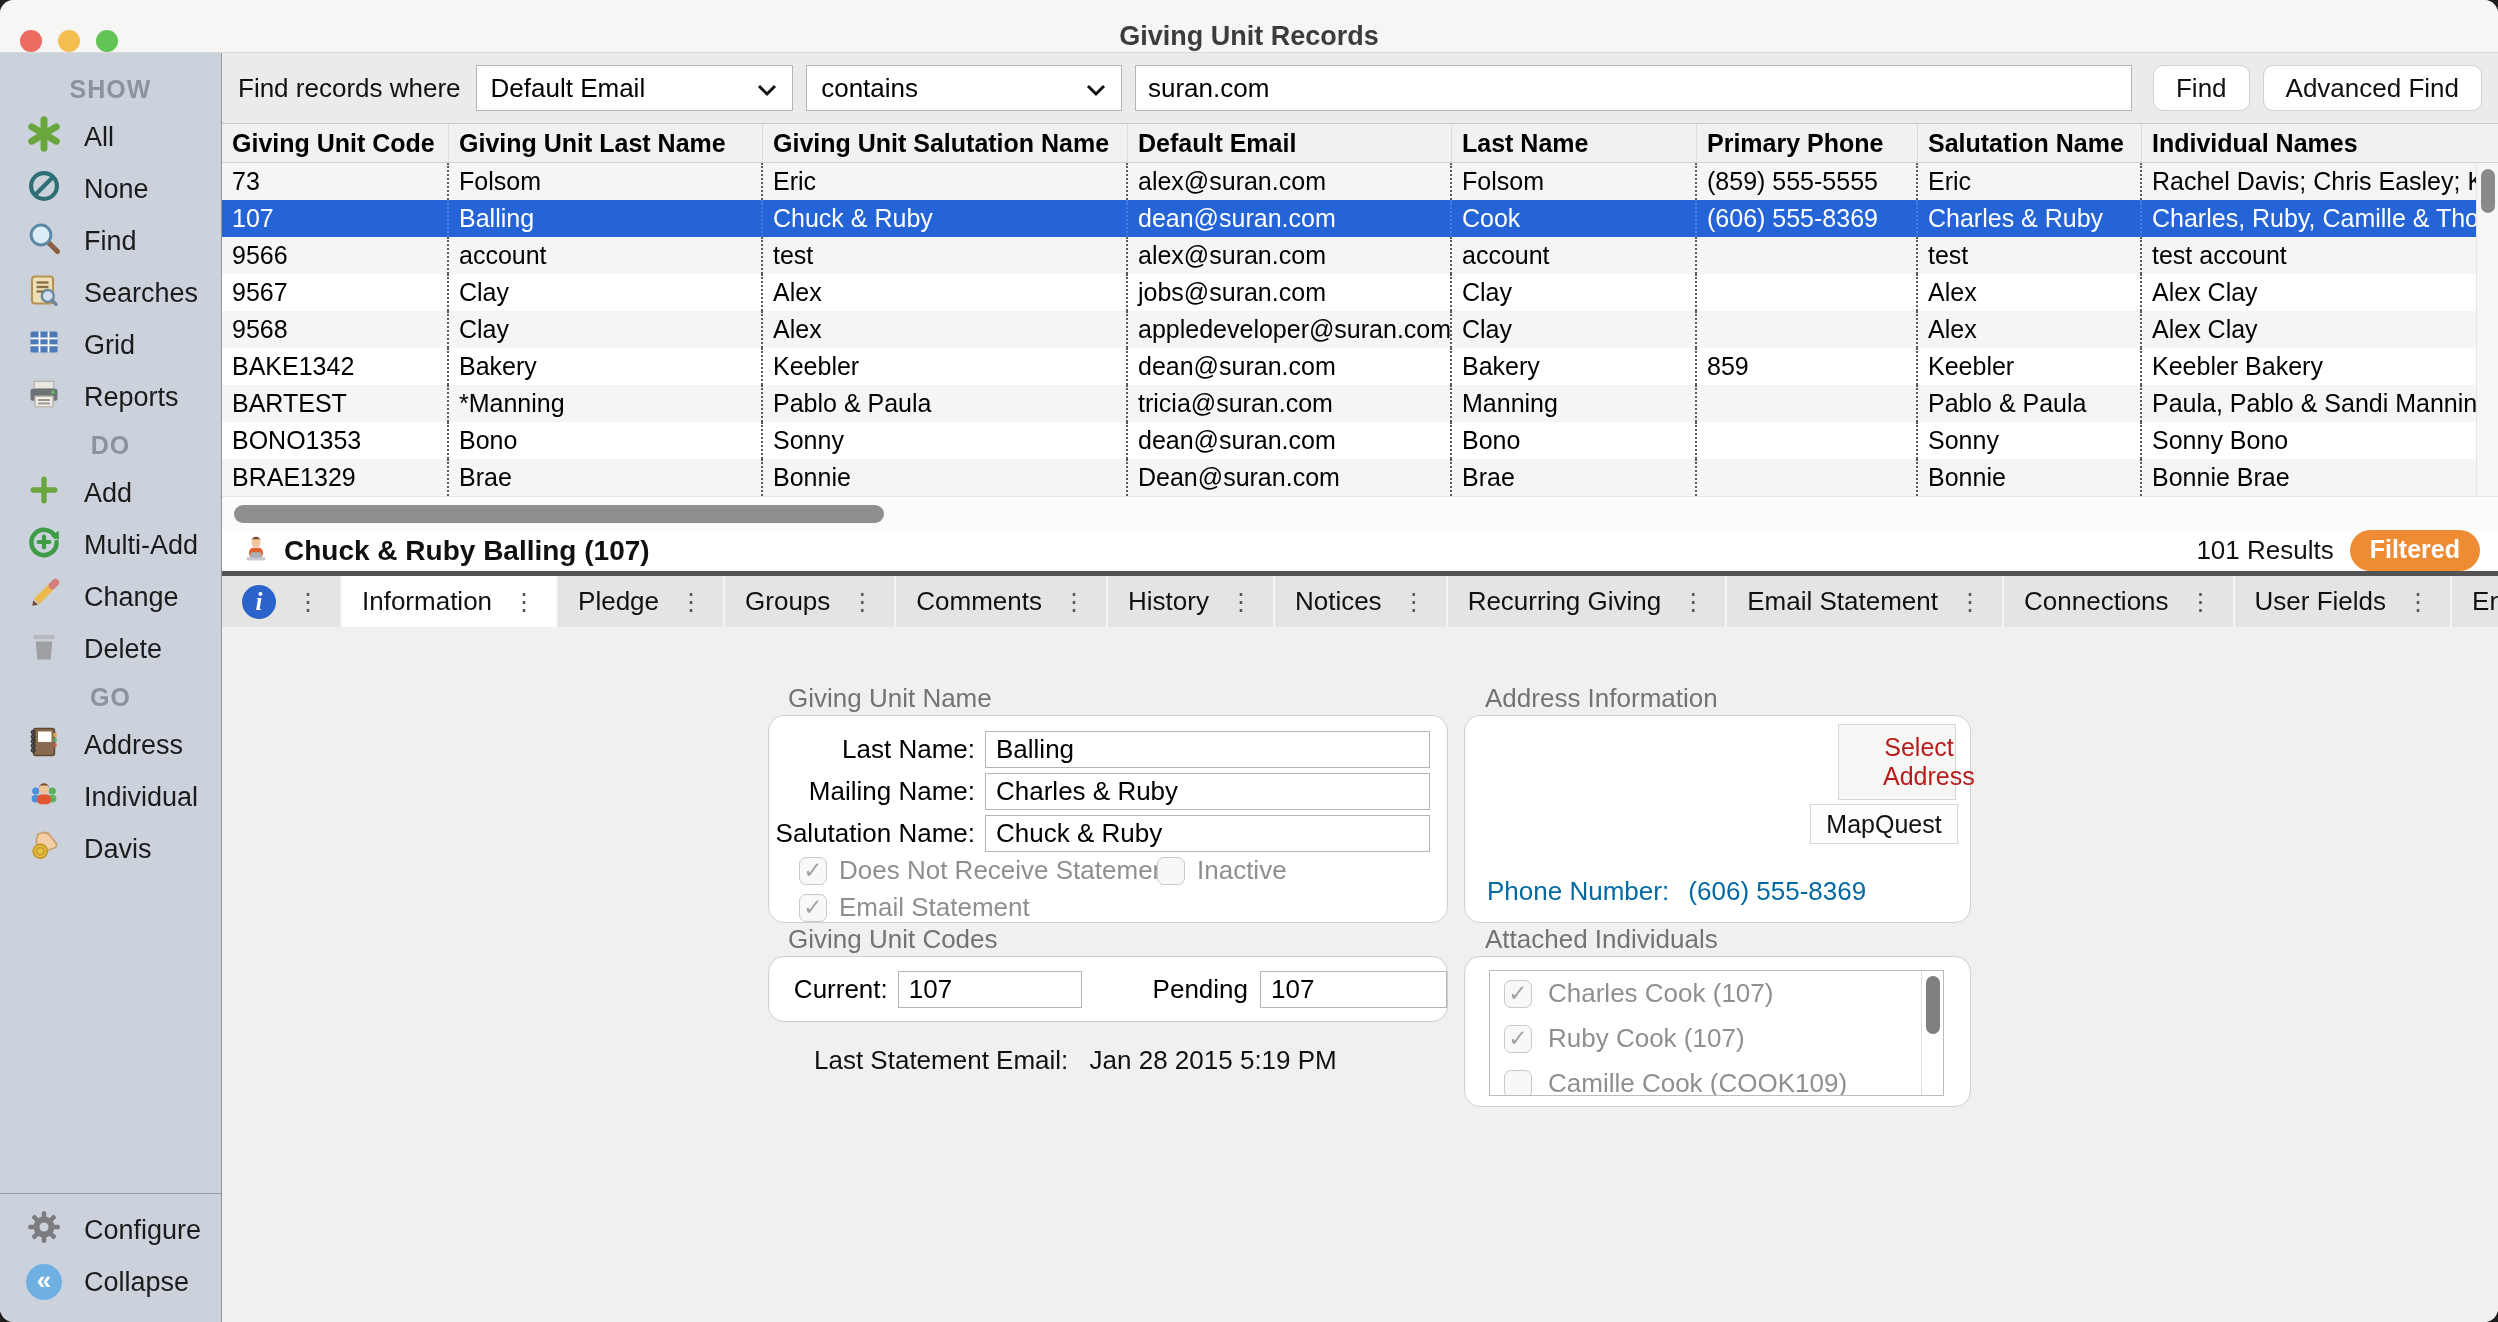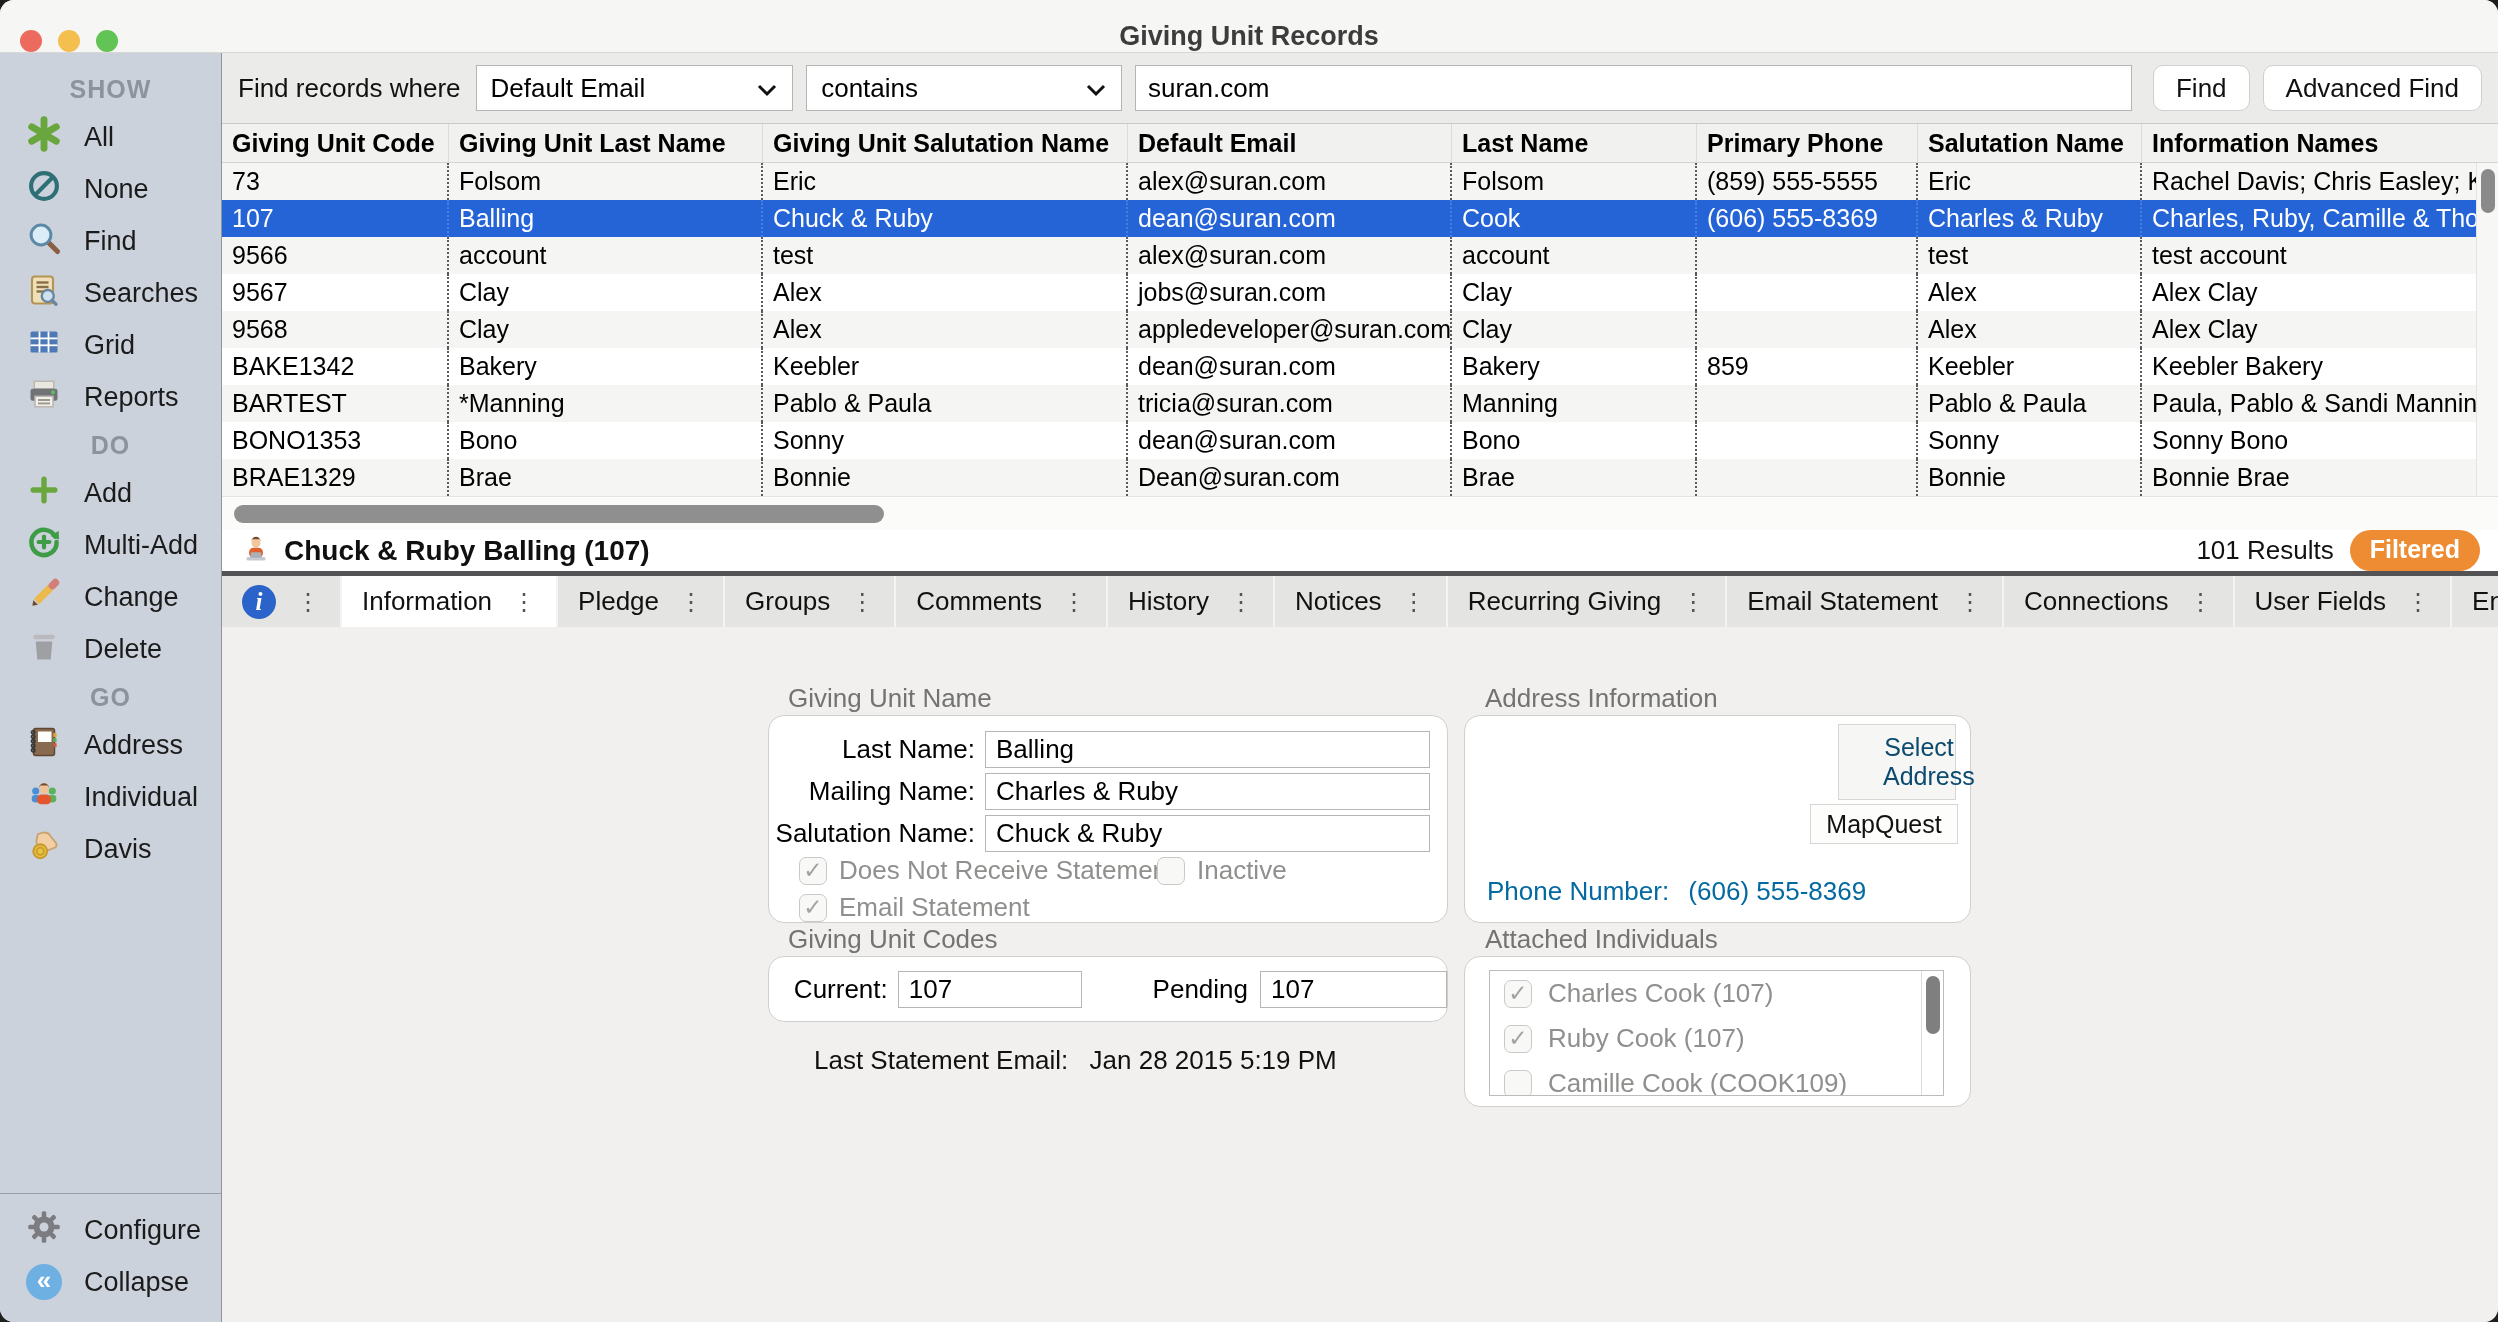--- a/index.html
+++ b/index.html
@@ -101,21 +101,21 @@
   .flabel { font-size:26px; color:#000; text-align:right; }
   .finput { background:#fff; border:1.5px solid #b5b5b3; font-size:26px; padding:0 10px;
             font-family:inherit; height:37px; }
   .cb { width:28px; height:28px; border-radius:7px; border:1.5px solid #c9c9c7;
         background:#f8f8f7; display:flex; align-items:center; justify-content:center;
         font-size:23px; color:#a2a2a0; flex:none; }
   .cb-label { font-size:26px; color:#8f8f8d; margin-left:12px; }
   .addr-line { font-size:26px; color:#111; line-height:35px; }
   .side-btn { position:absolute; background:#f6f6f4; border:1px solid #d6d6d4; font-size:25px;
               font-family:inherit; text-align:center; }
-  .side-btn.disabled { color:#0c4a6e;padding-left:44px; }
+  .side-btn.disabled { color:#b91c1c;padding-left:44px; }
   .side-btn.mapquest { color:#111; background:#fdfdfc; }
   .phone-row { position:absolute; font-size:26px; color:#0369a1; }
   .ai-list { position:absolute; background:#fff; border:1.5px solid #bcbcba; overflow:hidden; }
   .ai-row { height:45px; display:flex; align-items:center; padding-left:14px; }
   .ai-label { font-size:26px; color:#8f8f8d; margin-left:16px; }
   .ai-scroll { position:absolute; right:0; top:0; bottom:0; width:22px; background:#fff;
                border-left:1px solid #dcdcda; }
   .ai-thumb { position:absolute; left:4px; top:5px; width:14px; height:58px;
               border-radius:7px; background:#7f7f7f; }
   .stmt-row { position:absolute; font-size:26px; color:#111; }
@@ -339,21 +339,21 @@
           <div class="th c4">
               <span>Last Name</span>
             </div>
           <div class="th c5">
               <span>Primary Phone</span>
             </div>
           <div class="th c6">
               <span>Salutation Name</span>
             </div>
           <div class="th c7">
-              <span>Information Names</span>
+              <span>Individual Names</span>
             </div>
         </div>
         <div class="trow">
           <div class="td c0">73</div>
             <div class="td c1">Folsom</div>
             <div class="td c2">Eric</div>
             <div class="td c3">alex@suran.com</div>
             <div class="td c4">Folsom</div>
             <div class="td c5">(859) 555-5555</div>
             <div class="td c6">Eric</div>

